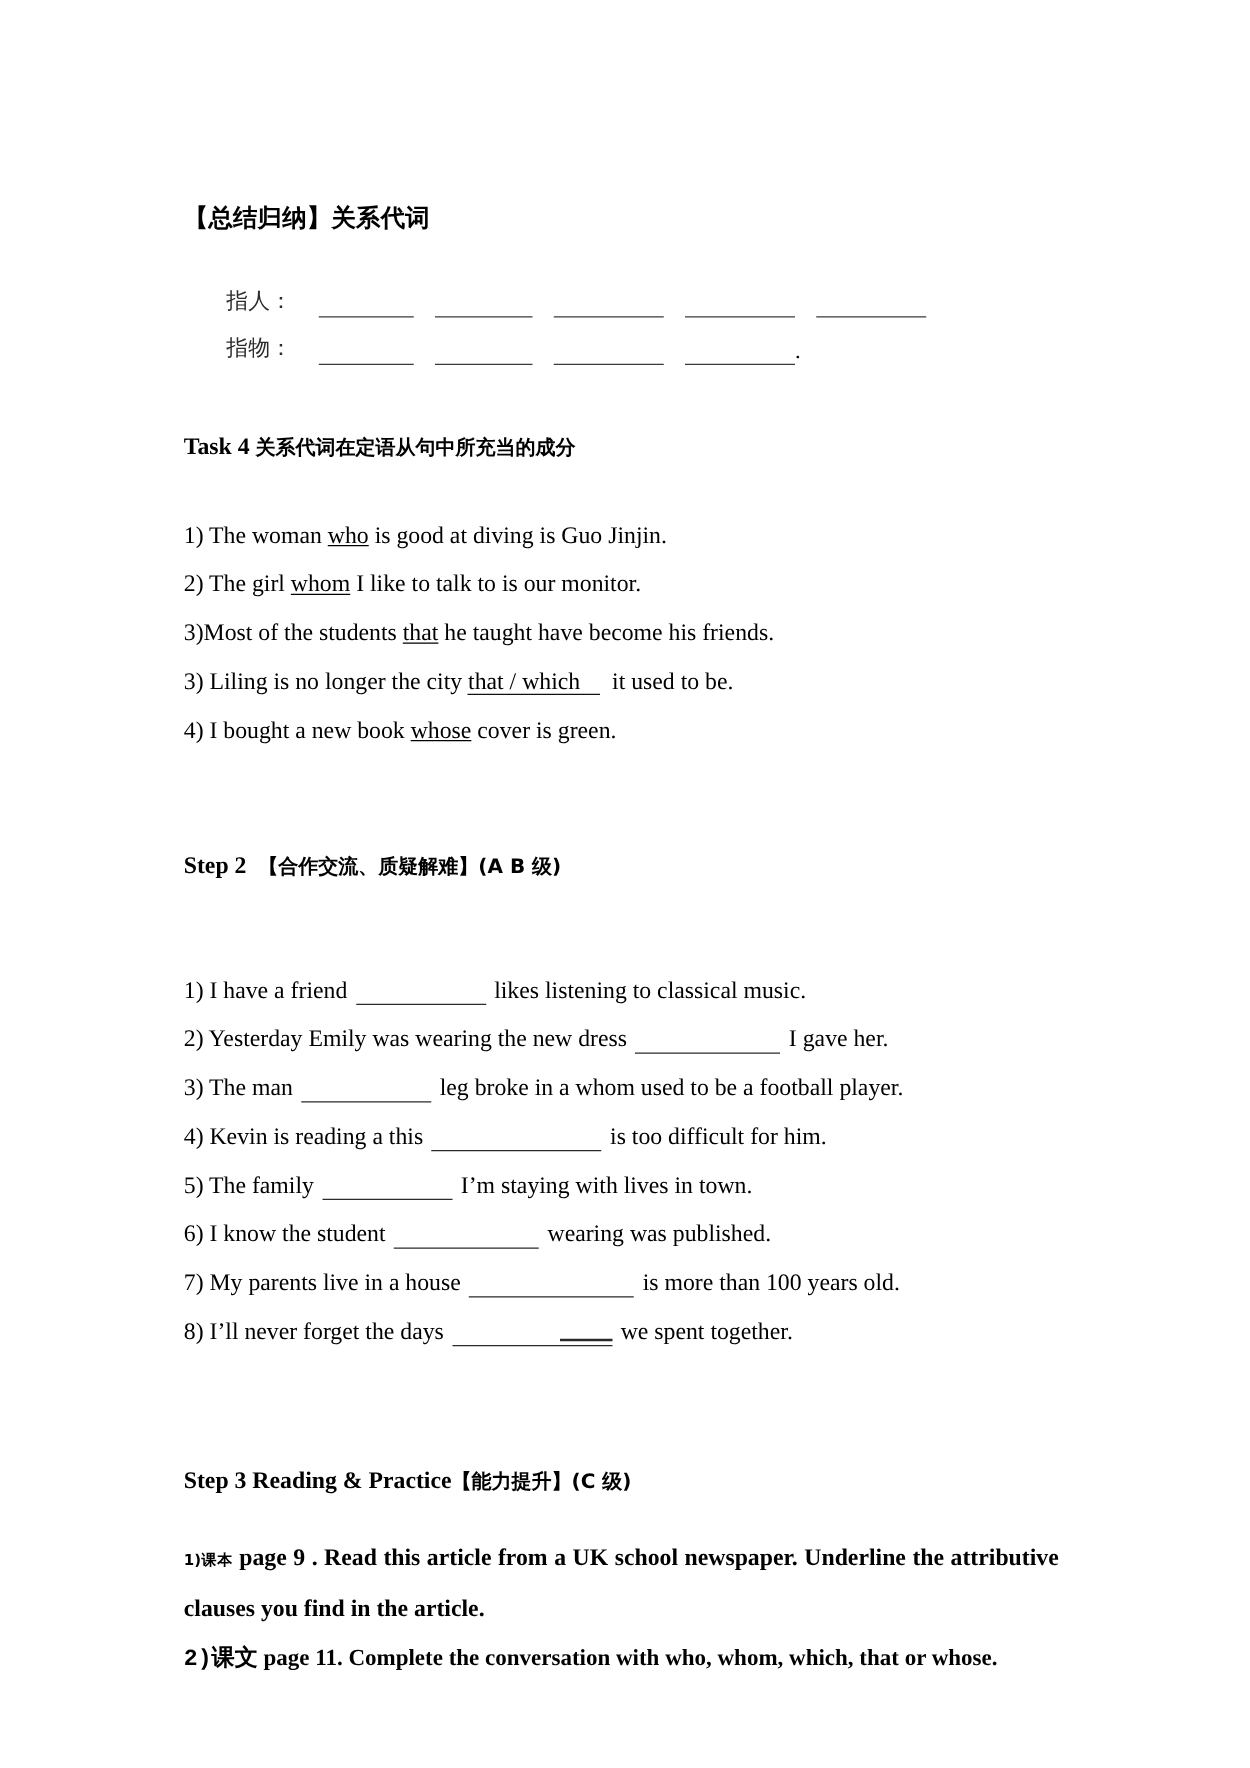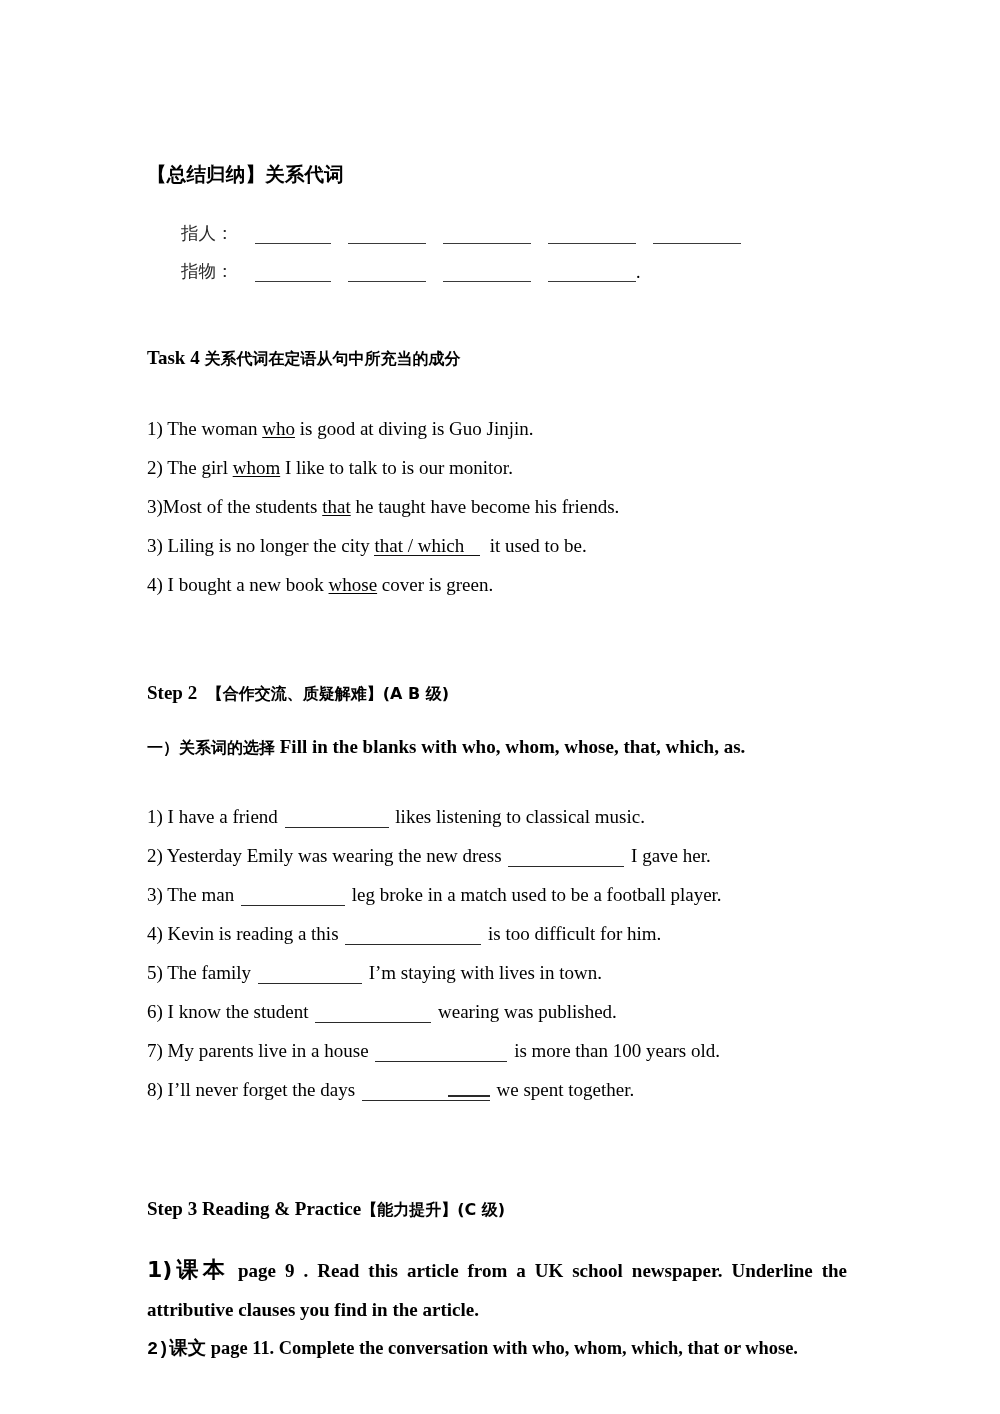--- a/index.html
+++ b/index.html
@@ -55,21 +55,21 @@
     font-size: 16px;
   }
 
   
   .summary {
     margin: 30px 0 0 0;
     padding-left: 34px;
   }
   .sum-row {
     display: flex;
-    align-items: center;
+    align-items: flex-end;
     height: 38px;
     white-space: pre;
   }
   .sum-label {
     font-family: "DejaVu Sans", "Liberation Sans", sans-serif;
     font-size: 17.5px;
     line-height: 1;
     padding-bottom: 4px;
     width: 74px;
     flex: none;
@@ -137,21 +137,21 @@
     font-size: 19px;
     line-height: 39px;
     text-align: justify;
     text-justify: inter-word;
     width: 700px;
     margin: 0;
   }
   .just-par .cjk {
     font-family: "DejaVu Sans", "Liberation Sans", sans-serif;
     font-weight: bold;
-    font-size: 22px;
+    font-size: 12px;
   }
   .nowrap-par {
     font-family: "Liberation Serif", "DejaVu Serif", serif;
     font-weight: bold;
     font-size: 18.4px;
     line-height: 39px;
     margin: 0;
     white-space: pre;
   }
   .nowrap-par .cjk {
@@ -203,30 +203,29 @@
 
       <div class="line"><span class="txt">4)</span><span class="txt"> I bought a new book </span><span class="txt u">whose</span><span class="txt"> cover is green.</span></div>
     </div>
 
     <div class="spacer-xl"></div>
 
     <div class="sec-head"><span>Step 2</span>  <span class="cjk">【合作交流、质疑解难】</span><span class="cjk">(A B 级)</span></div>
 
     <div class="spacer-md"></div>
 
-    <div class="sec-head"><span class="cjk">一）关系词的选择</span> <span>Fill in the blanks with who, whom, whose, that, which, as.</span></div>
 
     <div class="spacer-md"></div>
 
     <div class="ex-list">
       <div class="line"><span class="txt">1)</span><span class="txt"> I have a friend </span><span class="fb" style="width:104px"></span><span class="txt"> likes listening to classical music.</span></div>
 
       <div class="line"><span class="txt">2)</span><span class="txt"> Yesterday Emily was wearing the new dress </span><span class="fb" style="width:116px"></span><span class="txt"> I gave her.</span></div>
 
-      <div class="line"><span class="txt">3)</span><span class="txt"> The man </span><span class="fb" style="width:104px"></span><span class="txt"> leg broke in a match used to be a football player.</span></div>
+      <div class="line"><span class="txt">3)</span><span class="txt"> The man </span><span class="fb" style="width:104px"></span><span class="txt"> leg broke in a whom used to be a football player.</span></div>
 
       <div class="line"><span class="txt">4)</span><span class="txt"> Kevin is reading a this </span><span class="fb" style="width:136px"></span><span class="txt"> is too difficult for him.</span></div>
 
       <div class="line"><span class="txt">5)</span><span class="txt"> The family </span><span class="fb" style="width:104px"></span><span class="txt"> I’m staying with lives in town.</span></div>
 
       <div class="line"><span class="txt">6)</span><span class="txt"> I know the student </span><span class="fb" style="width:116px"></span><span class="txt"> wearing was published.</span></div>
 
       <div class="line"><span class="txt">7)</span><span class="txt"> My parents live in a house </span><span class="fb" style="width:132px"></span><span class="txt"> is more than 100 years old.</span></div>
 
       <div class="line"><span class="txt">8)</span><span class="txt"> I’ll never forget the days </span><span class="fb dbl" style="width:128px"></span><span class="txt"> we spent together.</span></div>

